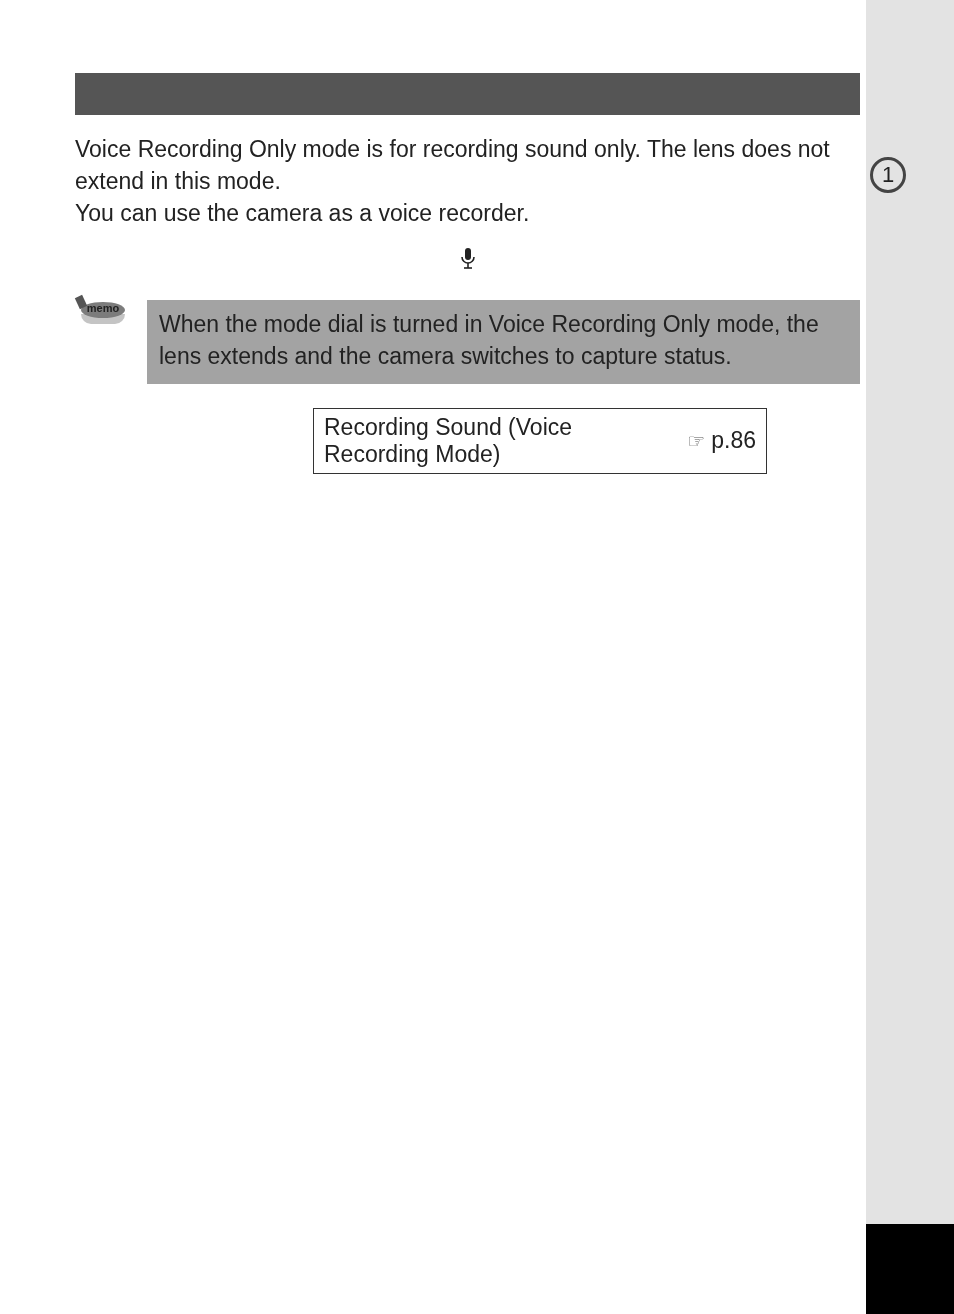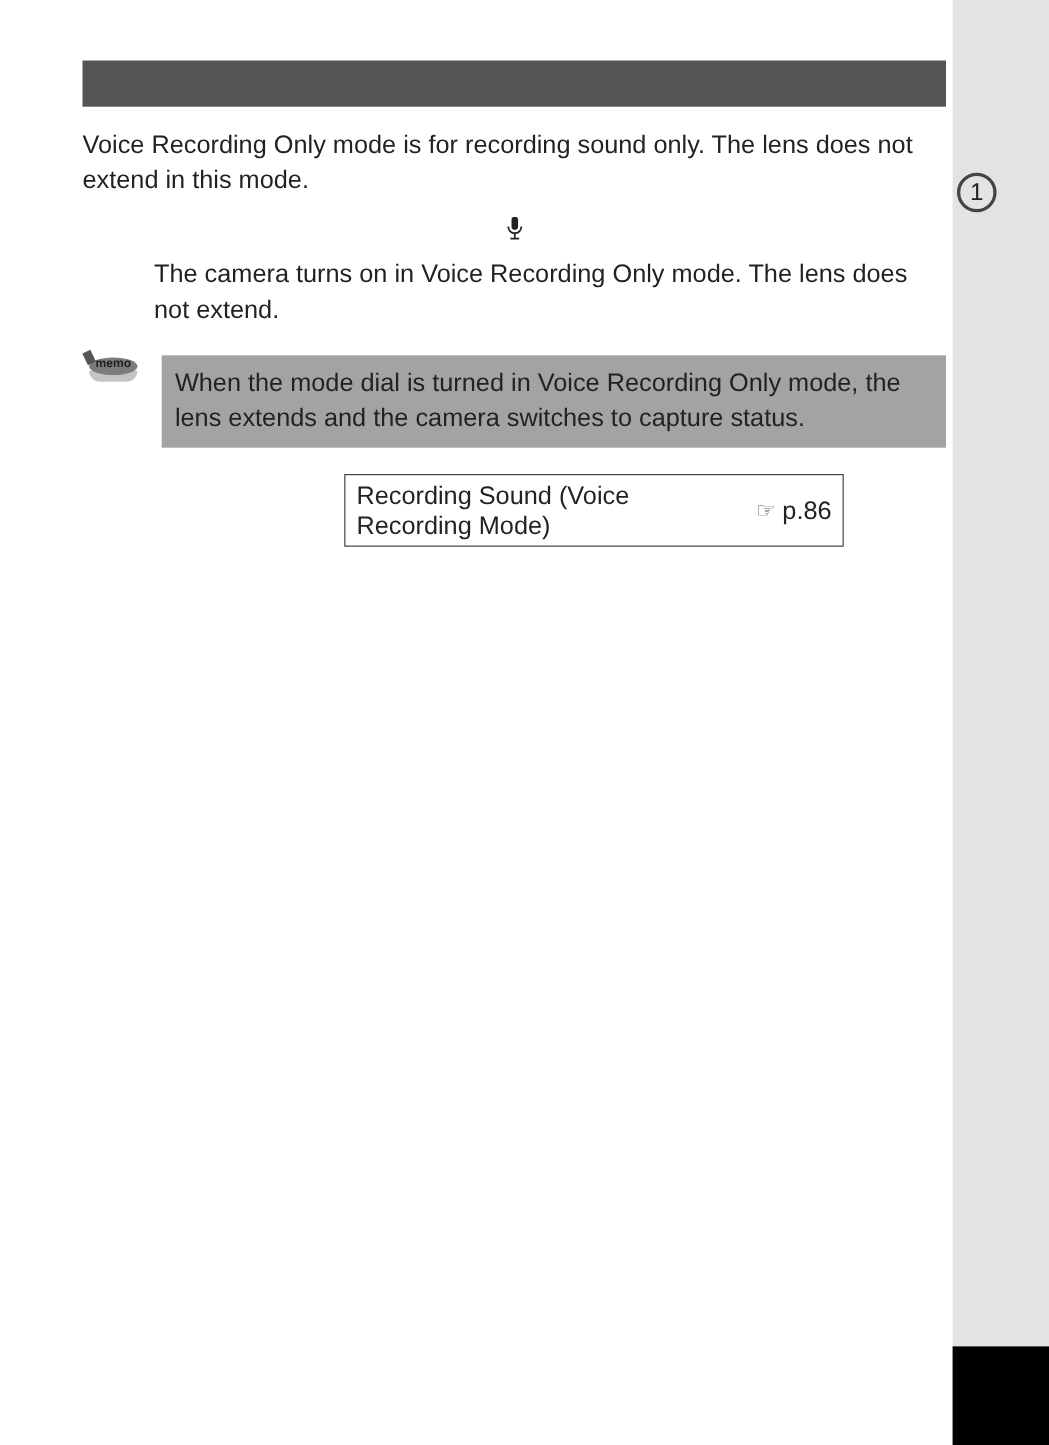--- a/index.html
+++ b/index.html
@@ -38,21 +38,21 @@
       position: absolute;
       right: 0;
       bottom: 0;
       width: 88px;
       height: 90px;
       background: #000;
     }
     .content {
       position: absolute;
       left: 75px;
-      top: 55px;
+      top: 73px;
       width: 785px;
     }
     .title-bar {
       background: #555;
       height: 42px;
       width: 100%;
     }
     .intro {
       margin-top: 18px;
       font-size: 23px;
@@ -154,34 +154,34 @@
   <span>1</span>
 </div>
 
 <div class="black-footer"></div>
 
 <div class="content">
   <div class="title-bar"></div>
 
   <div class="intro">
     <div>Voice Recording Only mode is for recording sound only. The lens does not extend in this mode.</div>
+    <div>You can use the camera as a voice recorder.</div>
   </div>
 
   <div class="mic-icon-row">
     <span>
       <svg viewBox="0 0 16 22">
         <rect x="5" y="0" width="6" height="12" rx="3" fill="#222"></rect>
         <path d="M2 9 a6 6 0 0 0 12 0" stroke="#222" stroke-width="1.6" fill="none"></path>
         <line x1="8" y1="15" x2="8" y2="20" stroke="#222" stroke-width="1.6"></line>
         <line x1="4" y1="20" x2="12" y2="20" stroke="#222" stroke-width="1.6"></line>
       </svg>
     </span>
   </div>
 
-  <div class="step-text">The camera turns on in Voice Recording Only mode. The lens does not extend.</div>
 
   <div class="memo-row">
     <div class="memo-icon">
       <div class="oval-top">
           <div class="pencil"></div>
         </div>
       <div class="memo-text">memo</div>
       <div class="oval-bottom"></div>
     </div>
     <div class="memo-box">When the mode dial is turned in Voice Recording Only mode, the lens extends and the camera switches to capture status.</div>

